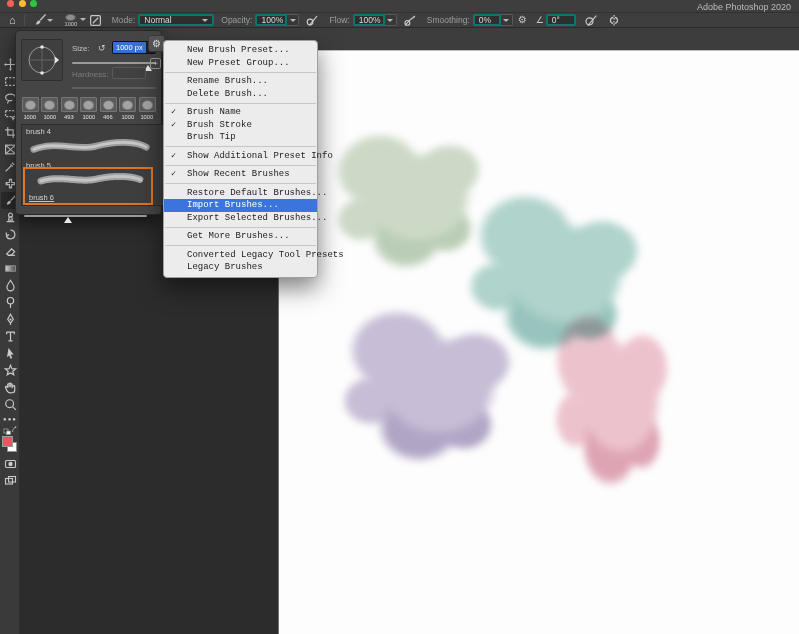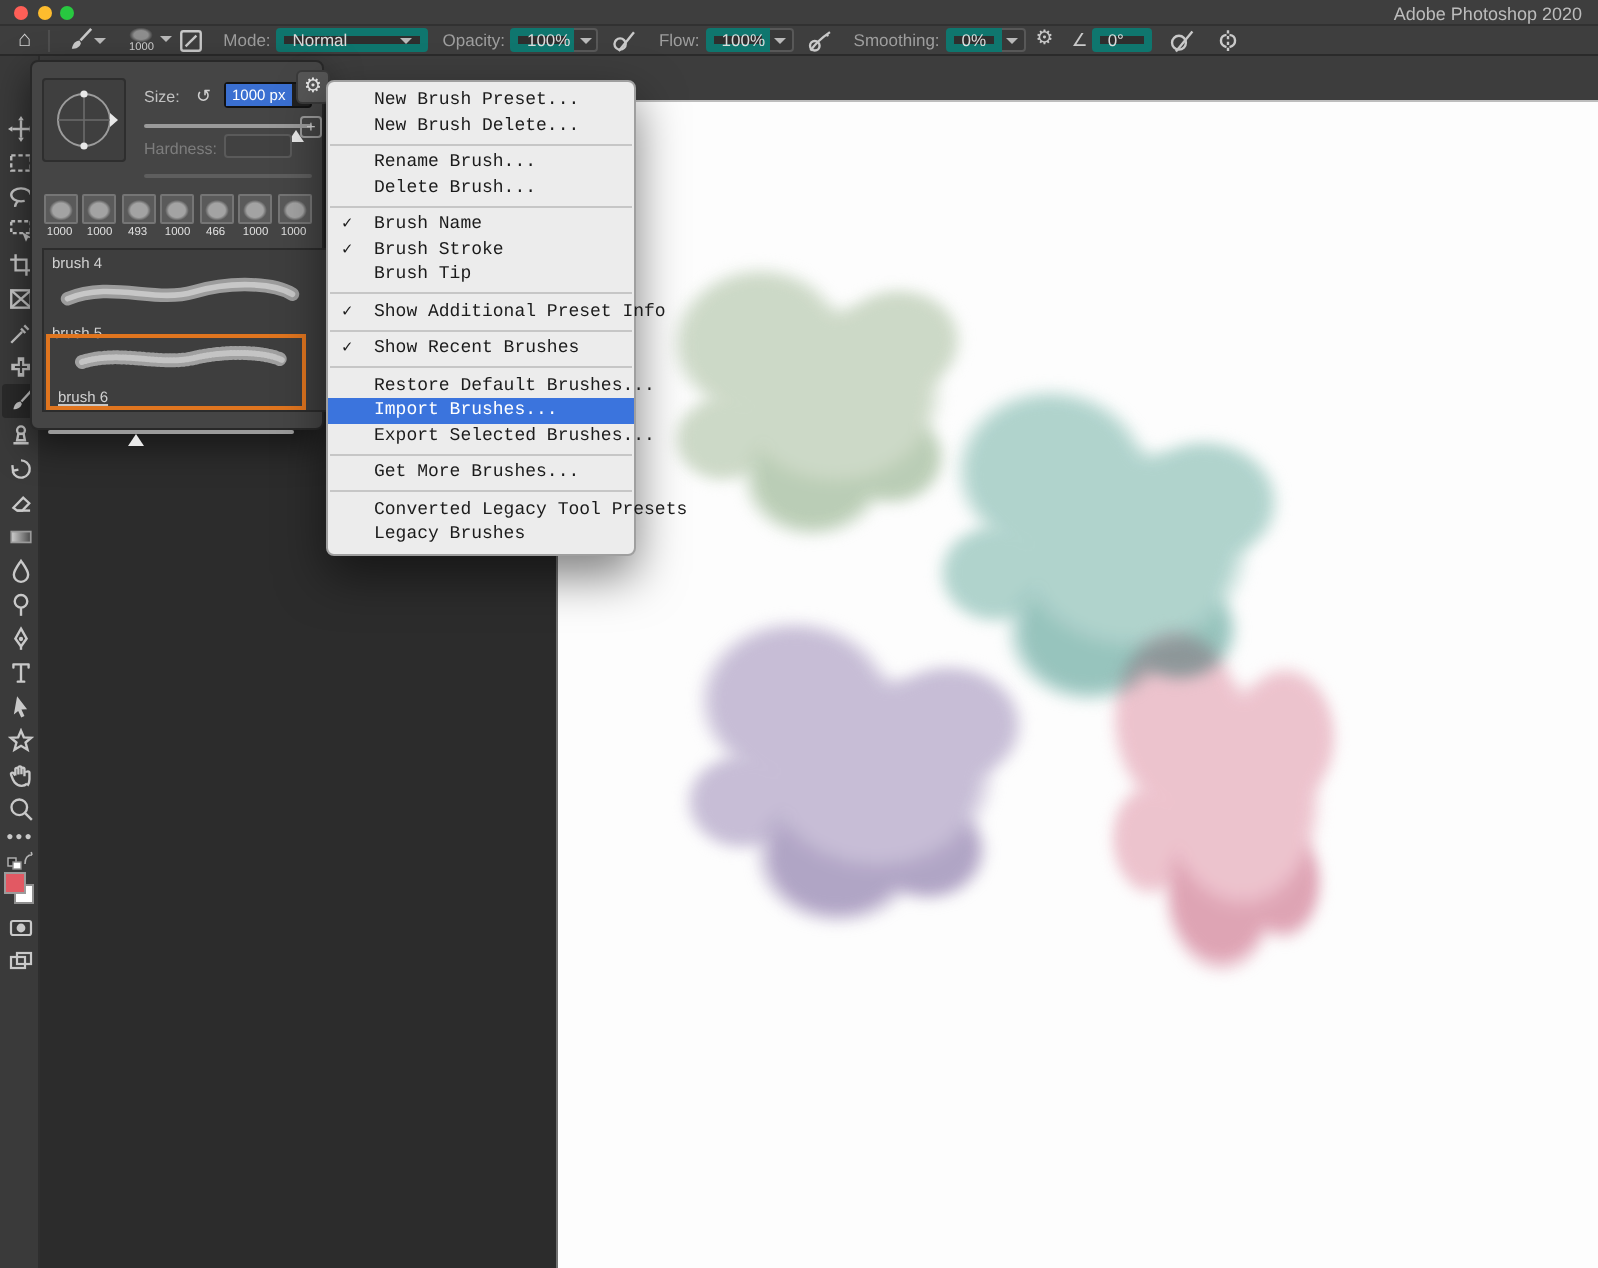--- a/index.html
+++ b/index.html
@@ -2,32 +2,32 @@
 <html><head>
 <meta charset="utf-8">
 <style>
   * { margin:0; padding:0; box-sizing:border-box; }
   html,body { width:799px; height:634px; overflow:hidden; background:#2c2c2c;
     font-family:"Liberation Sans", sans-serif; -webkit-font-smoothing:antialiased; }
   #app { position:relative; width:799px; height:634px; }
 
   
   .titlebar { position:absolute; left:0; top:0; width:799px; height:13px;
-    background:#3e3e3e; border-bottom:1px solid #313131; display:flex; align-items:center; }
+    background:#3e3e3e; border-bottom:1px solid #313131; display:flex; align-items:flex-start; }
   .tlights { display:flex; gap:4.5px; margin-left:7px; }
   .tlight { width:7px; height:7px; border-radius:50%; }
   .win-title { position:absolute; right:8px; top:2px; font-size:9px; color:#bcbcbc; }
 
   
   .optionsbar { position:absolute; left:0; top:13px; width:799px; height:15px;
     background:#3e3e3e; border-bottom:1px solid #2a2a2a; display:flex; align-items:center;
     padding-left:6px; color:#cfcfcf; }
   .ob-sep { width:1px; height:11px; background:#4f4f4f; margin:0 5px; }
   .oplabel { color:#9e9e9e; font-size:8.5px; margin:0 3px 0 7px; white-space:nowrap; }
-  .field { height:12px; background:#2e2e2e; border:4px solid #0f766e; border-radius:2px;
+  .field { height:12px; background:#2e2e2e; border:2px solid #0f766e; border-radius:2px;
     color:#dcdcdc; font-size:8.5px; display:flex; align-items:center; padding:0 4px; white-space:nowrap; }
   .caret { width:0; height:0; border:3px solid transparent; border-top-color:#b9b9b9; margin-top:4px; }
   .caretbox { width:12px; height:12px; border:1px solid #585858; border-left:none; background:#383838;
     display:flex; align-items:center; justify-content:center; border-radius:0 2px 2px 0; }
   .obicon { display:flex; align-items:center; justify-content:center; margin:0 3px; }
   .home-glyph { font-size:11px; color:#d2d2d2; line-height:1; }
   .gear-glyph { font-size:10px; color:#c9c9c9; line-height:1; }
   .angle-glyph { font-size:9px; color:#c9c9c9; line-height:1; margin-right:2px; }
   .bpv { display:flex; align-items:flex-start; margin-left:6px; }
   .bpv-col { display:flex; flex-direction:column; align-items:center; width:18px; }
@@ -476,21 +476,21 @@
   <div class="plus-box">+</div>
 
   <div class="menu" style="--hl: #3b74dd;">
 
   <div class="menu-row">
         <span class="check"></span>
         <span class="mi-label">New Brush Preset...</span>
       </div>
       <div class="menu-row">
         <span class="check"></span>
-        <span class="mi-label">New Brush Delete...</span>
+        <span class="mi-label">New Preset Group...</span>
       </div>
       <div class="menu-row separator"></div>
       <div class="menu-row">
         <span class="check"></span>
         <span class="mi-label">Rename Brush...</span>
       </div>
       <div class="menu-row">
         <span class="check"></span>
         <span class="mi-label">Delete Brush...</span>
       </div>

